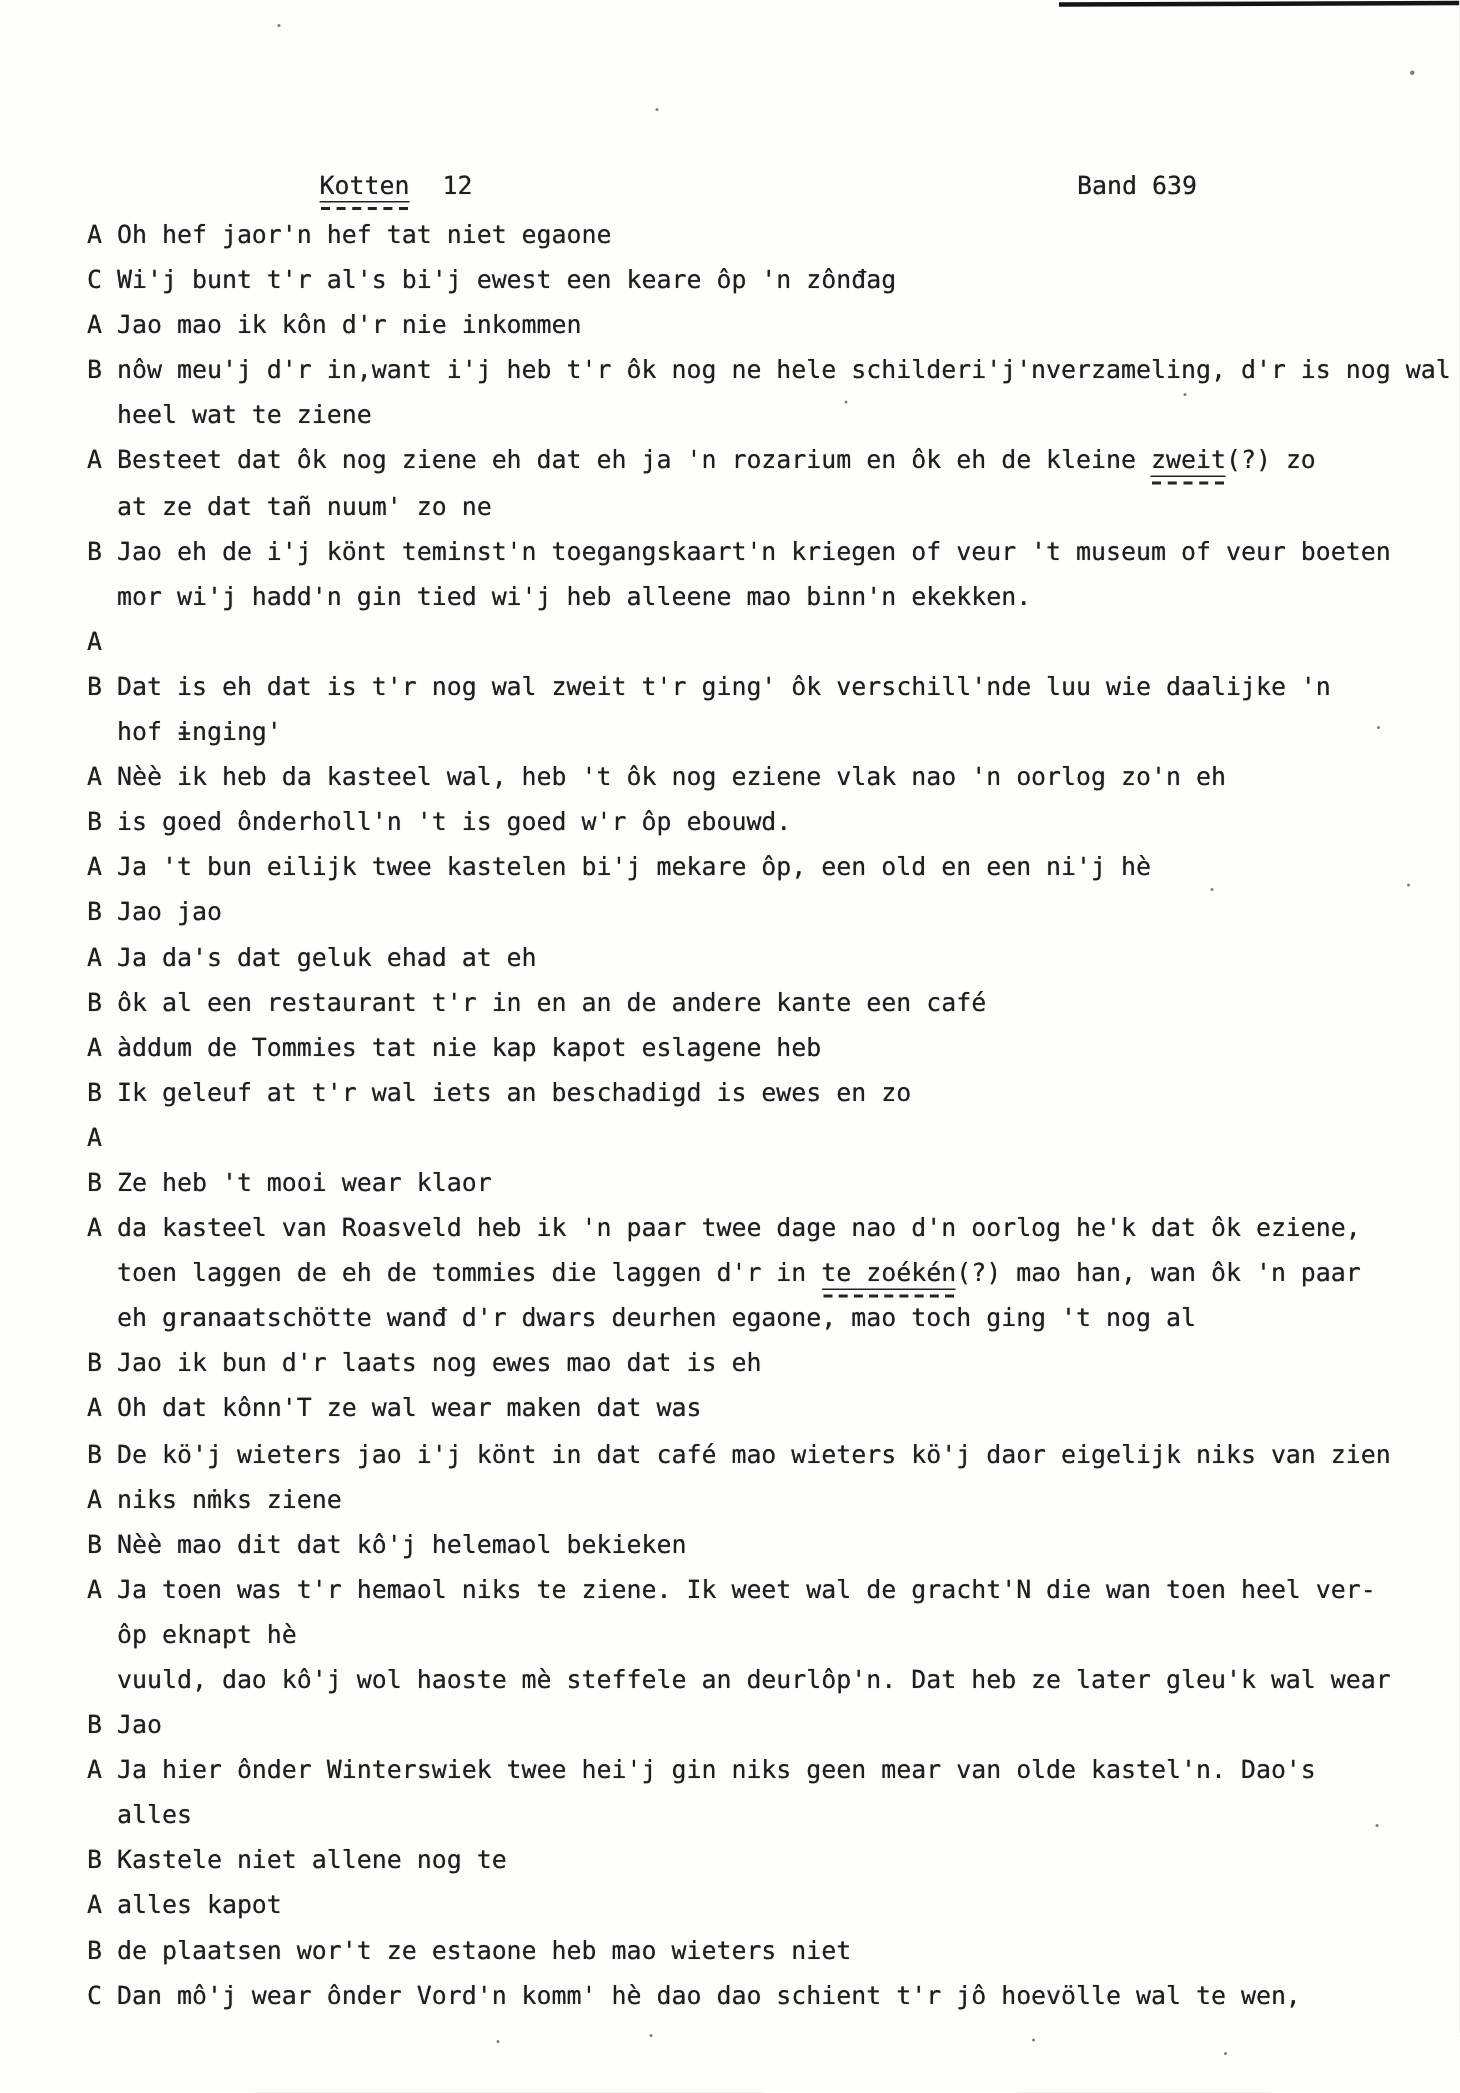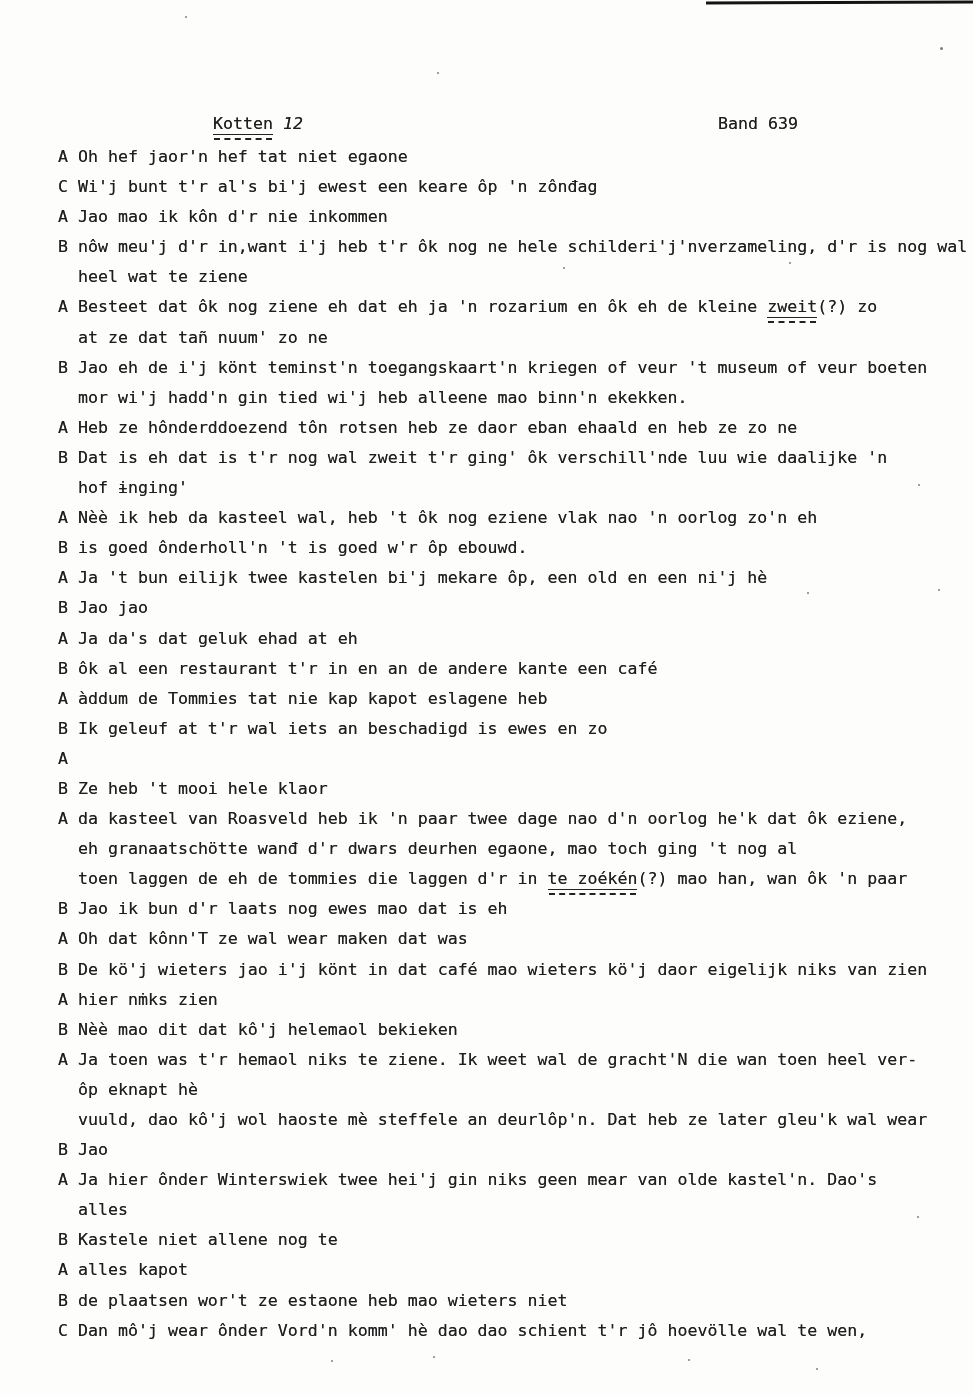--- a/index.html
+++ b/index.html
@@ -14,21 +14,21 @@
     overflow:hidden;
     text-shadow:0 0 .5px rgba(10,10,10,.65);
   }
   .top-rule{
     position:absolute;top:1px;left:706px;width:267px;height:3px;
     background:#141414;transform:rotate(-.25deg);
   }
   .doc-header{position:absolute;top:113px;left:0;width:100%;height:30px;line-height:22px;}
   .title{position:absolute;left:213px;white-space:pre;}
   .band{position:absolute;left:718px;white-space:pre;}
-  .title-num{margin-left:10px;font-style:italic;}
+  .title-num{margin-left:22px;}
   .transcript{position:absolute;top:142px;left:0;width:973px;}
   .line{position:relative;height:30.1px;line-height:30.1px;padding-left:78px;white-space:pre;}
   .spk{position:absolute;left:58px;top:0;}
   .uline{
     position:relative;
     border-bottom:1.5px solid #222;
     padding-bottom:1px;
     text-align:center;
   }
   .uline::after{
@@ -52,40 +52,40 @@
   <div class="transcript" id="transcript">
       <div class="line"><span class="spk">A</span><span><span>Oh hef jaor'n hef tat niet egaone</span></span></div>
       <div class="line"><span class="spk">C</span><span><span>Wi'j bunt t'r al's bi'j ewest een keare ôp 'n zônđag</span></span></div>
       <div class="line"><span class="spk">A</span><span><span>Jao mao ik kôn d'r nie inkommen</span></span></div>
       <div class="line"><span class="spk">B</span><span><span>nôw meu'j d'r in,want i'j heb t'r ôk nog ne hele schilderi'j'nverzameling, d'r is nog wal</span></span></div>
       <div class="line"><span class="spk"></span><span><span>heel wat te ziene</span></span></div>
       <div class="line"><span class="spk">A</span><span><span>Besteet dat ôk nog ziene eh dat eh ja 'n rozarium en ôk eh de kleine </span><span class="uline">zweit</span><span>(?) zo</span></span></div>
       <div class="line"><span class="spk"></span><span><span>at ze dat tañ nuum' zo ne</span></span></div>
       <div class="line"><span class="spk">B</span><span><span>Jao eh de i'j könt teminst'n toegangskaart'n kriegen of veur 't museum of veur boeten</span></span></div>
       <div class="line"><span class="spk"></span><span><span>mor wi'j hadd'n gin tied wi'j heb alleene mao binn'n ekekken.</span></span></div>
-      <div class="line"><span class="spk">A</span><span><span>Heb ze hônderddoezend tôn rotsen heb ze daor eban ehaald en heb ze zo ne</span></span></div>
+      <div class="line"><span class="spk">A</span></div>
       <div class="line"><span class="spk">B</span><span><span>Dat is eh dat is t'r nog wal zweit t'r ging' ôk verschill'nde luu wie daalijke 'n</span></span></div>
       <div class="line"><span class="spk"></span><span><span>hof ɨnging'</span></span></div>
       <div class="line"><span class="spk">A</span><span><span>Nèè ik heb da kasteel wal, heb 't ôk nog eziene vlak nao 'n oorlog zo'n eh</span></span></div>
       <div class="line"><span class="spk">B</span><span><span>is goed ônderholl'n 't is goed w'r ôp ebouwd.</span></span></div>
       <div class="line"><span class="spk">A</span><span><span>Ja 't bun eilijk twee kastelen bi'j mekare ôp, een old en een ni'j hè</span></span></div>
       <div class="line"><span class="spk">B</span><span><span>Jao jao</span></span></div>
       <div class="line"><span class="spk">A</span><span><span>Ja da's dat geluk ehad at eh</span></span></div>
       <div class="line"><span class="spk">B</span><span><span>ôk al een restaurant t'r in en an de andere kante een café</span></span></div>
       <div class="line"><span class="spk">A</span><span><span>àddum de Tommies tat nie kap kapot eslagene heb</span></span></div>
       <div class="line"><span class="spk">B</span><span><span>Ik geleuf at t'r wal iets an beschadigd is ewes en zo</span></span></div>
       <div class="line"><span class="spk">A</span></div>
-      <div class="line"><span class="spk">B</span><span><span>Ze heb 't mooi hele klaor</span></span></div>
+      <div class="line"><span class="spk">B</span><span><span>Ze heb 't mooi wear klaor</span></span></div>
       <div class="line"><span class="spk">A</span><span><span>da kasteel van Roasveld heb ik 'n paar twee dage nao d'n oorlog he'k dat ôk eziene,</span></span></div>
+      <div class="line"><span class="spk"></span><span><span>toen laggen de eh de tommies die laggen d'r in </span><span class="uline">te zoékén</span><span>(?) mao han, wan ôk 'n paar</span></span></div>
       <div class="line"><span class="spk"></span><span><span>eh granaatschötte wanđ d'r dwars deurhen egaone, mao toch ging 't nog al</span></span></div>
-      <div class="line"><span class="spk"></span><span><span>toen laggen de eh de tommies die laggen d'r in </span><span class="uline">te zoékén</span><span>(?) mao han, wan ôk 'n paar</span></span></div>
       <div class="line"><span class="spk">B</span><span><span>Jao ik bun d'r laats nog ewes mao dat is eh</span></span></div>
       <div class="line"><span class="spk">A</span><span><span>Oh dat kônn'T ze wal wear maken dat was</span></span></div>
       <div class="line"><span class="spk">B</span><span><span>De kö'j wieters jao i'j könt in dat café mao wieters kö'j daor eigelijk niks van zien</span></span></div>
-      <div class="line"><span class="spk">A</span><span><span>hier nṁks zien</span></span></div>
+      <div class="line"><span class="spk">A</span><span><span>niks nṁks ziene</span></span></div>
       <div class="line"><span class="spk">B</span><span><span>Nèè mao dit dat kô'j helemaol bekieken</span></span></div>
       <div class="line"><span class="spk">A</span><span><span>Ja toen was t'r hemaol niks te ziene. Ik weet wal de gracht'N die wan toen heel ver-</span></span></div>
       <div class="line"><span class="spk"></span><span><span>ôp eknapt hè</span></span></div>
       <div class="line"><span class="spk"></span><span><span>vuuld, dao kô'j wol haoste mè steffele an deurlôp'n. Dat heb ze later gleu'k wal wear</span></span></div>
       <div class="line"><span class="spk">B</span><span><span>Jao</span></span></div>
       <div class="line"><span class="spk">A</span><span><span>Ja hier ônder Winterswiek twee hei'j gin niks geen mear van olde kastel'n. Dao's</span></span></div>
       <div class="line"><span class="spk"></span><span><span>alles</span></span></div>
       <div class="line"><span class="spk">B</span><span><span>Kastele niet allene nog te</span></span></div>
       <div class="line"><span class="spk">A</span><span><span>alles kapot</span></span></div>
       <div class="line"><span class="spk">B</span><span><span>de plaatsen wor't ze estaone heb mao wieters niet</span></span></div>

